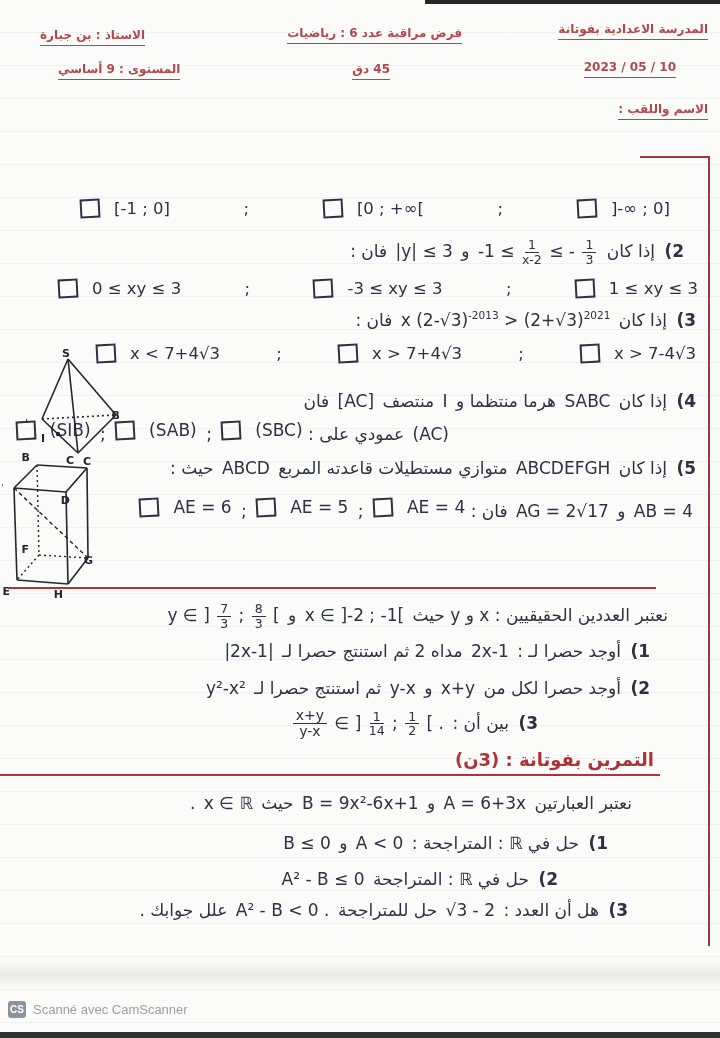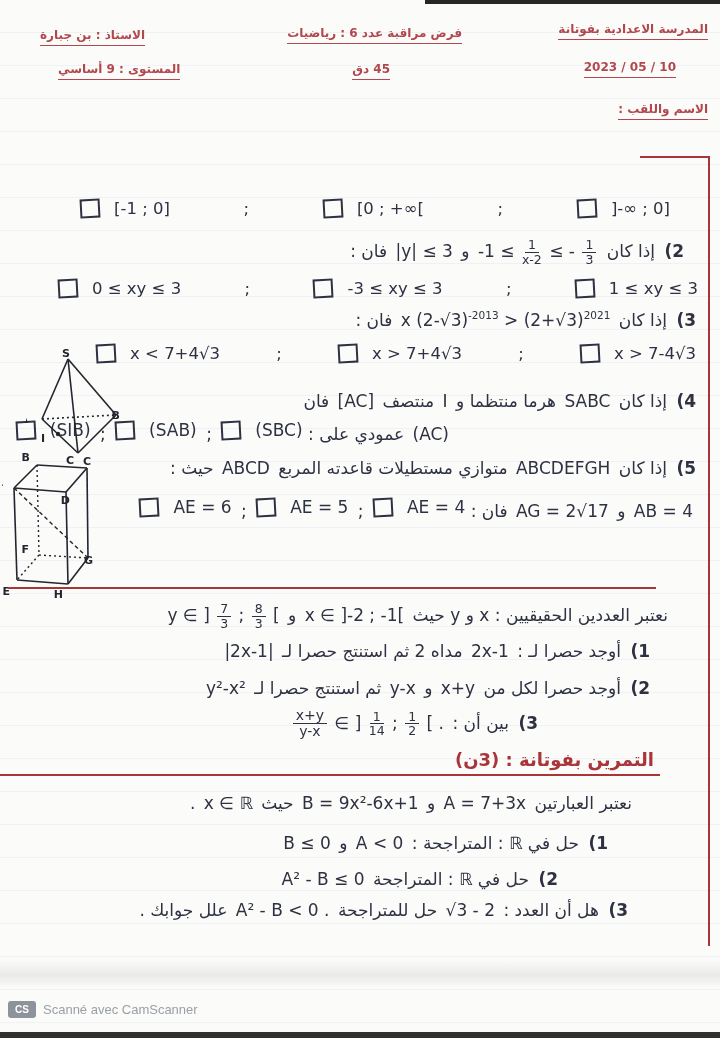--- a/index.html
+++ b/index.html
@@ -42,21 +42,21 @@
   sup{font-size:10.5px;}
   sub{font-size:10.5px;}
   .redline-v{position:absolute;top:156px;right:10px;width:2px;height:790px;background:var(--red);}
   .redline-h{position:absolute;top:156px;right:10px;width:70px;height:2px;background:var(--red);}
   .longline{position:absolute;height:2px;background:var(--red);}
   .ex-title{position:absolute;font-size:18px;white-space:nowrap;}
   .fig{position:absolute;}
   .fig text{font-size:11px;font-weight:bold;fill:#23262f;font-family:"DejaVu Sans",sans-serif;}
   .wm{position:absolute;left:8px;top:1001px;display:flex;align-items:center;gap:7px;
       direction:ltr;color:#9aa0a6;font-size:13px;font-family:"Liberation Sans",sans-serif;}
-  .wm-badge{width:28px;height:17px;background:#8d939b;color:#fff;border-radius:3px;
+  .wm-badge{width:18px;height:17px;background:#8d939b;color:#fff;border-radius:3px;
       font-size:10px;font-weight:bold;display:flex;align-items:center;justify-content:center;}
 </style>
 </head>
 <body>
 
 <div class="page">
 
   <div class="edge-top"></div>
 
   <div class="hitem" style="top:22px;right:12px;">المدرسة الاعدادية بفوتانة</div>
@@ -315,21 +315,21 @@
         </span>
       <span>[ .</span>
     </span>
   </div>
 
   <div class="ex-title red" style="top:749px;right:66px;">التمرين بفوتانة : (3ن)</div>
   <div class="longline" style="top:774px;left:0;right:60px;"></div>
 
   <div class="l" style="top:793px;right:88px;">
     <span>نعتبر العبارتين</span>
-    <span class="m">A = 7+3x</span>
+    <span class="m">A = 6+3x</span>
     <span>و</span>
     <span class="m">B = 9x²-6x+1</span>
     <span>حيث</span>
     <span class="m">x ∈ ℝ</span>
     <span>.</span>
   </div>
 
   <div class="l" style="top:833px;right:112px;">
     <span class="lbl">1)</span>
     <span>حل في ℝ : المتراجحة :</span>

